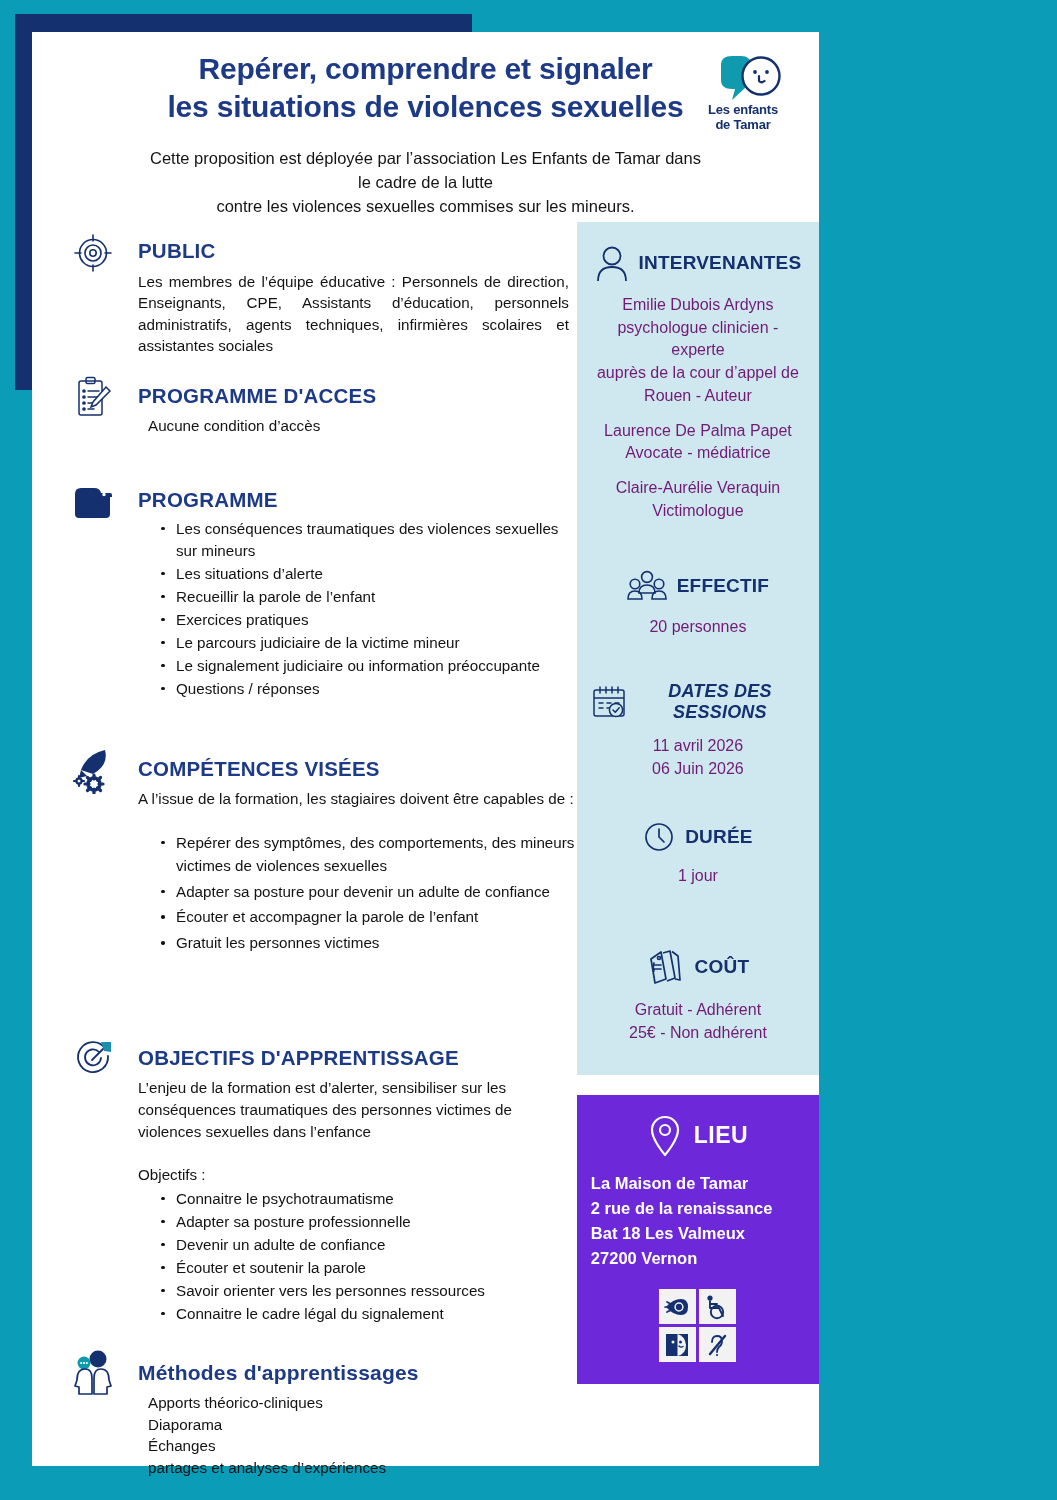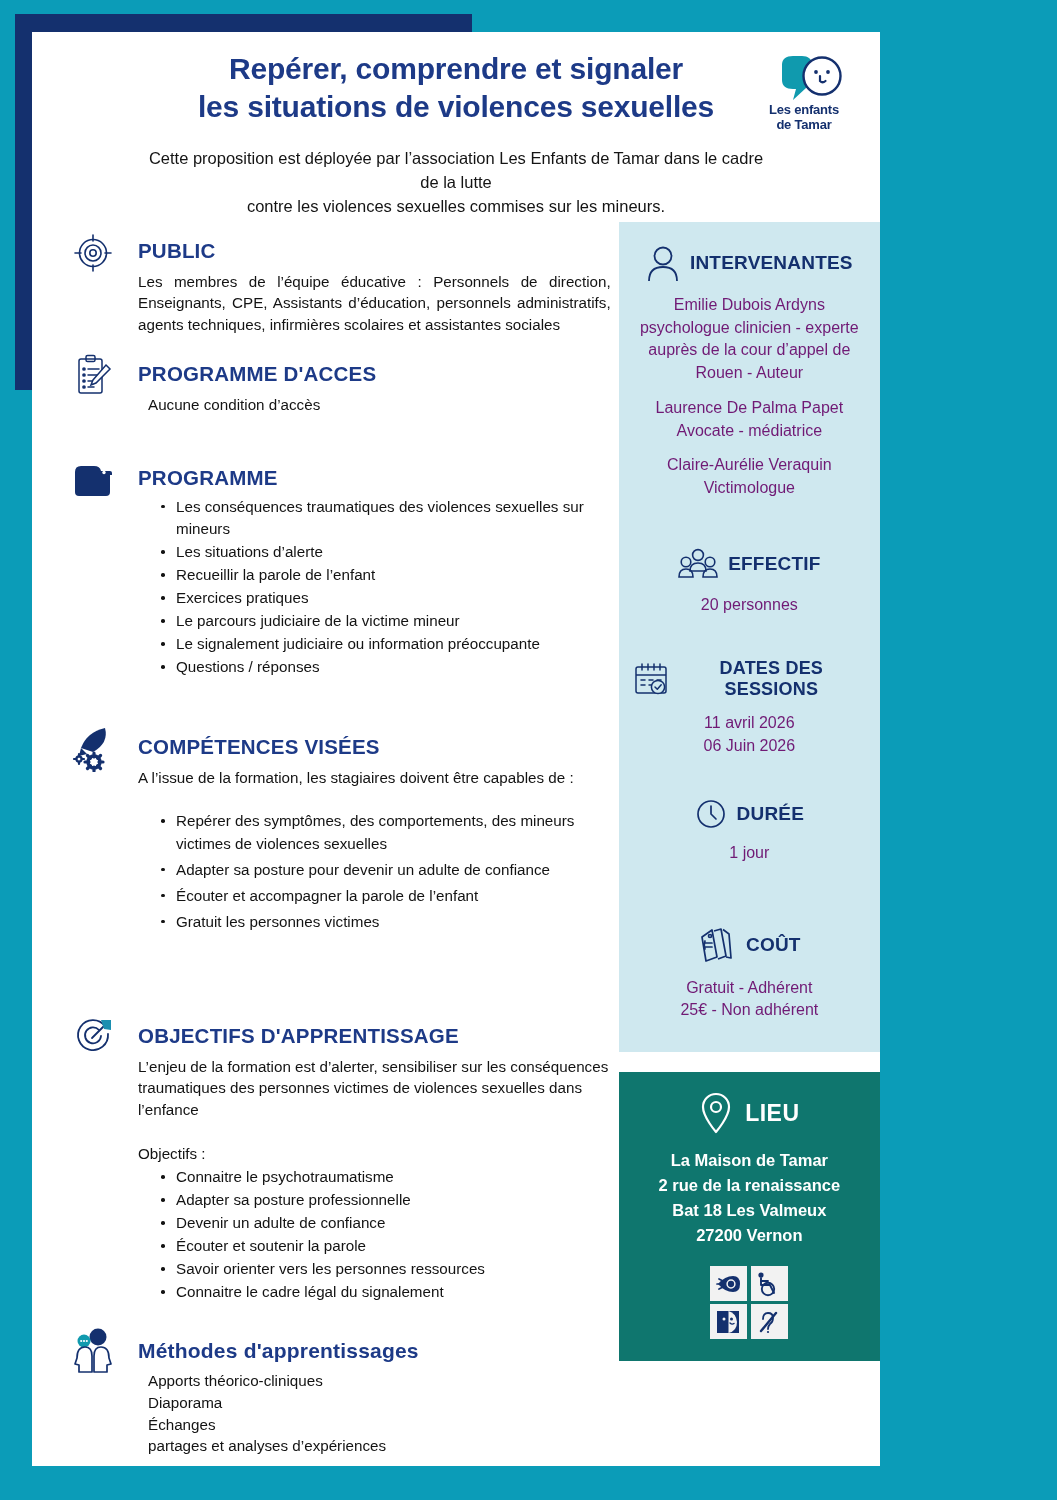--- a/index.html
+++ b/index.html
@@ -27,21 +27,21 @@
     position: absolute;
     left: 15px; top: 14px;
     width: 23px; height: 376px;
     background: #14306e;
   }
 
   
   .page {
     position: absolute;
     left: 32px; top: 32px;
-    width: 848px; height: 1434px;
+    width: 787px; height: 1434px;
     background: #ffffff;
   }
 
   
   .header {
     position: relative;
     padding: 18px 18px 0 18px;
     height: 190px;
   }
   .title-block { text-align: center; padding: 0 90px; }
@@ -149,23 +149,22 @@
   .side-text {
     color: #701a75;
     font-size: 16px;
     line-height: 1.42;
     margin-top: 12px;
   }
 
   
   .lieu-card {
     margin-top: 20px;
-    background: #0f766e;
+    background: #6d28d9;
     padding: 20px 14px 22px 14px;
-    text-align: center;
     color: #ffffff;
   }
   .lieu-head-row {
     display: flex; align-items: center; justify-content: center; gap: 12px;
   }
   .lieu-head { font-size: 23px; font-weight: bold; letter-spacing: 0.5px; }
   .lieu-addr {
     margin-top: 14px;
     font-size: 16.5px;
     font-weight: bold;
@@ -381,21 +380,21 @@
                 <circle cx="32" cy="16" r="4.8"></circle>
                 <path d="M25 31 Q25 23 32 23 Q39 23 39 31 Z"></path>
               </svg>
             </span>
             <span class="side-head">EFFECTIF</span>
           </div>
           <div class="side-text">20 personnes</div>
         </div>
 
         <div class="side-block" style="margin-top:42px;">
-          <div class="side-head-row" style="gap:8px;">
+          <div class="side-head-row" style="gap:8px;font-style:italic;">
             <span>
               <svg width="36" height="36" viewBox="0 0 36 36" fill="none" stroke="#14306e" stroke-width="1.5">
                 <rect x="3" y="6" width="30" height="26" rx="2"></rect>
                 <path d="M3 14 H33"></path>
                 <path d="M9 3 L9 9 M15 3 L15 9 M21 3 L21 9 M27 3 L27 9" stroke-linecap="round"></path>
                 <path d="M8 19 H12 M16 19 H20 M24 19 H28 M8 24 H12 M16 24 H20" stroke-linecap="round"></path>
                 <circle cx="25" cy="26" r="6.6" fill="#cfe8ef"></circle>
                 <path d="M22 26 L24.3 28.3 L28.2 23.8" stroke-linecap="round" stroke-linejoin="round"></path>
               </svg>
             </span>

